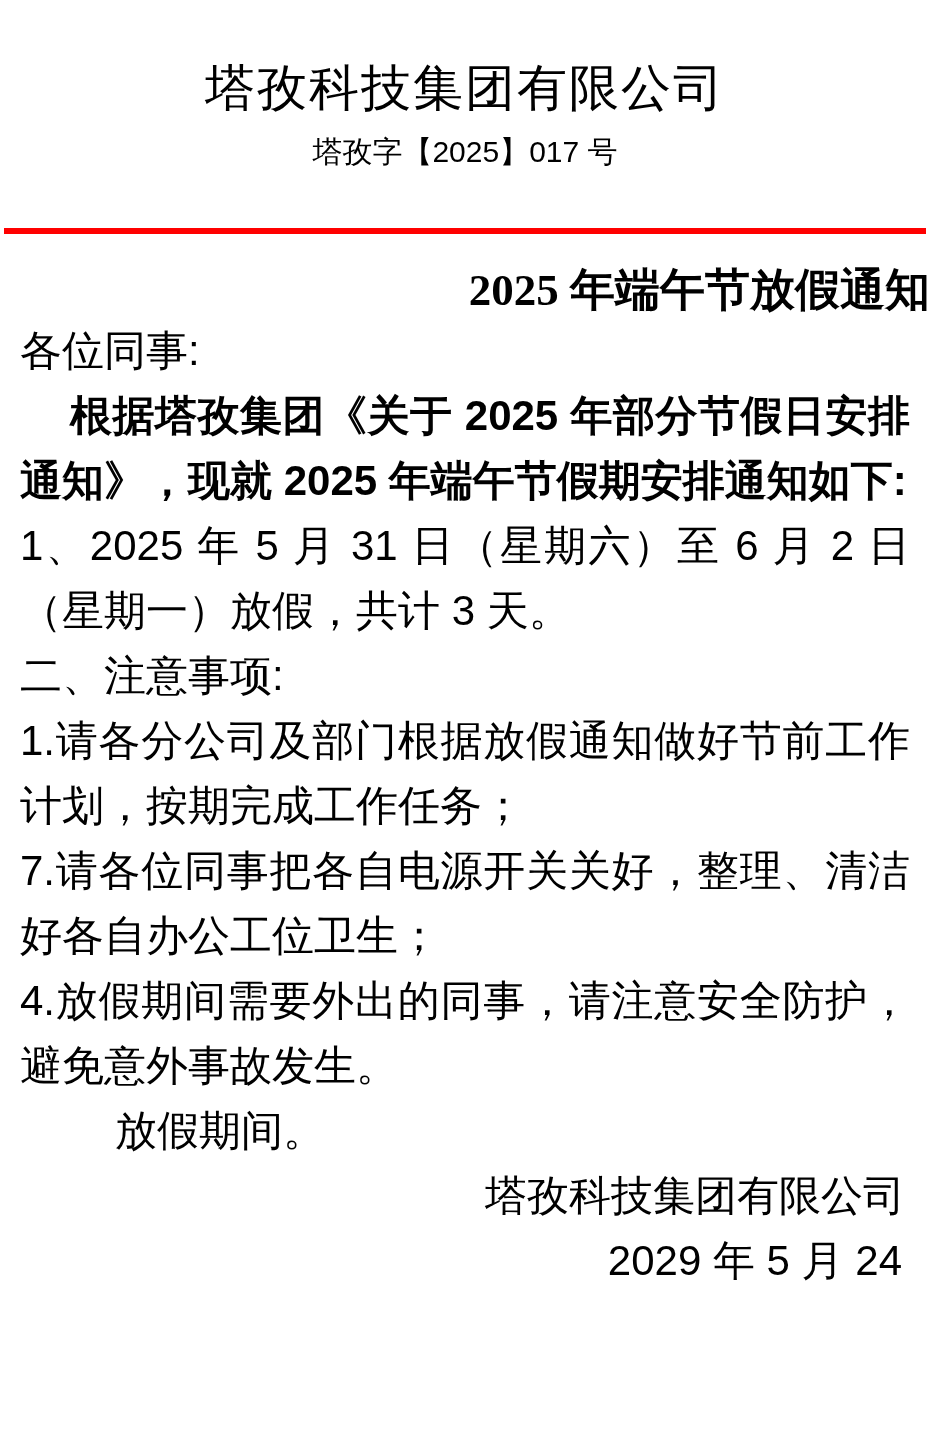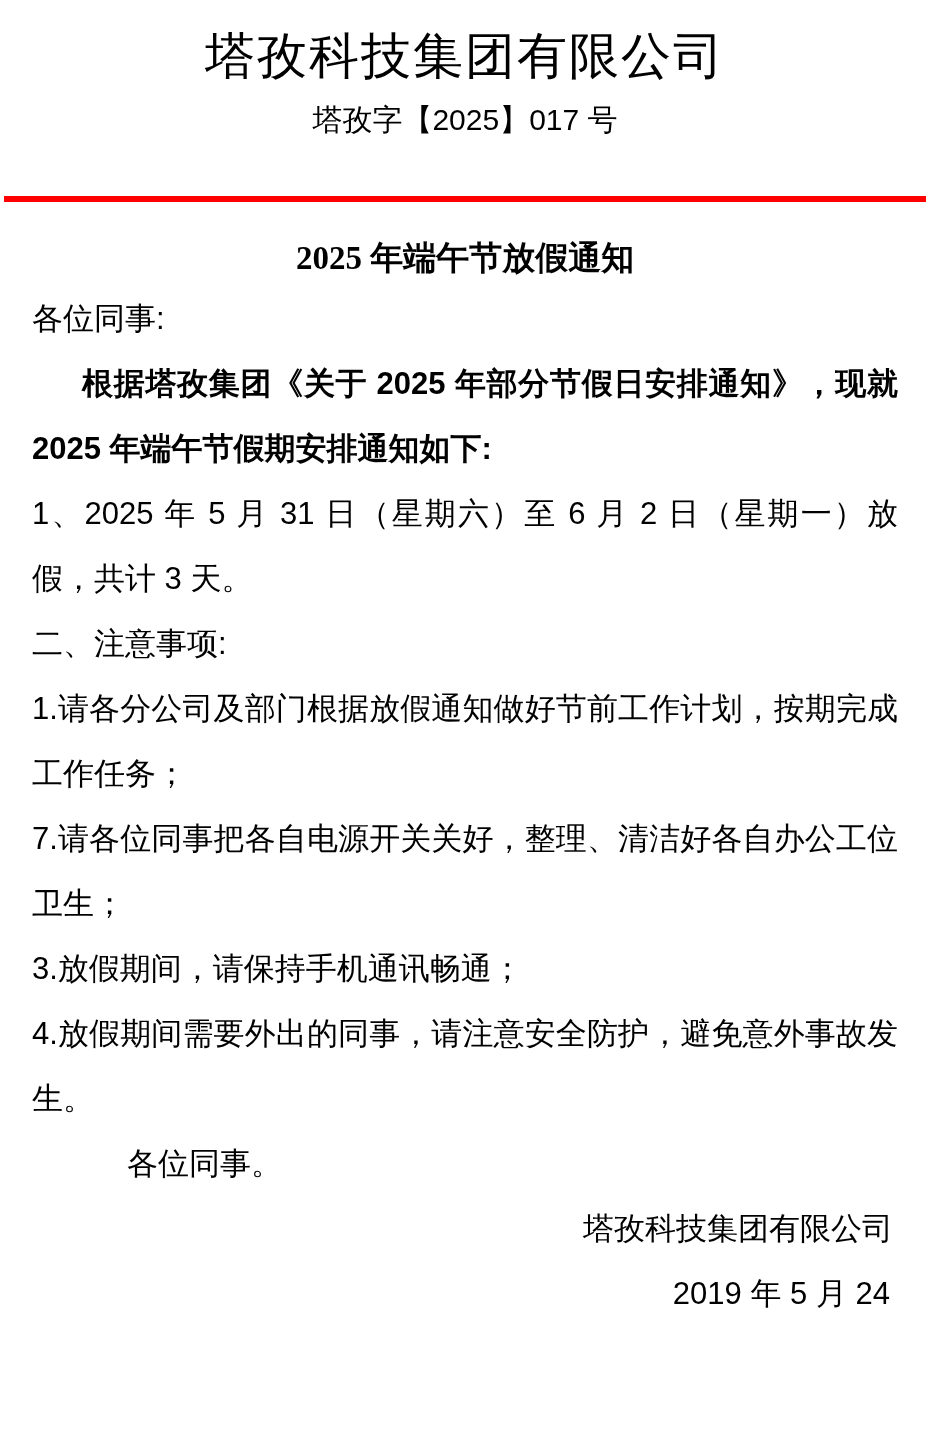--- a/index.html
+++ b/index.html
@@ -9,20 +9,21 @@
     height: 1442px;
     overflow: hidden;
     font-family: "Liberation Sans", "DejaVu Sans", sans-serif;
     color: #000000;
   }
   .page {
     width: 930px;
     height: 1092px;
     background: #ffffff;
     position: relative;
+    margin-top: 32px;
   }
   .doc-header { text-align: center; }
   .company-name {
     padding-top: 26px;
     font-family: "Liberation Serif", "DejaVu Serif", serif;
     font-size: 50px;
     font-weight: 400;
     line-height: 60px;
     letter-spacing: 2px;
     white-space: nowrap;
@@ -34,31 +35,31 @@
     line-height: 36px;
     white-space: nowrap;
   }
   .red-divider {
     margin: 58px 4px 0 4px;
     height: 6px;
     background: #ff0000;
   }
   .notice-title {
     margin-top: 36px;
-    text-align: center;
+    text-align: right;
     font-family: "Liberation Serif", "DejaVu Serif", serif;
-    font-size: 33px;
+    font-size: 45px;
     font-weight: 700;
     line-height: 40px;
     white-space: nowrap;
   }
   .doc-body {
     margin-top: 8px;
-    padding: 0 32px;
-    font-size: 31px;
+    padding: 0 20px;
+    font-size: 42px;
     line-height: 65px;
     text-align: justify;
   }
   .doc-body p { margin: 0; }
   .salutation { margin-top: 16px; }
   .intro { text-indent: 50px; font-weight: bold; }
   .section2-heading { margin-top: 48px; }
   .closing { text-indent: 95px; }
   .sig-company {
     text-align: right;
@@ -94,25 +95,24 @@
 
 
     <p>1、2025 年 5 月 31 日（星期六）至 6 月 2 日（星期一）放假，共计 3 天。</p>
 
     <p class="section2-heading">二、注意事项:</p>
 
     <p>1.请各分公司及部门根据放假通知做好节前工作计划，按期完成工作任务；</p>
 
     <p>7.请各位同事把各自电源开关关好，整理、清洁好各自办公工位卫生；</p>
 
-    <p>3.放假期间，请保持手机通讯畅通；</p>
 
     <p>4.放假期间需要外出的同事，请注意安全防护，避免意外事故发生。</p>
 
-    <p class="closing">各位同事。</p>
+    <p class="closing">放假期间。</p>
 
     <p class="sig-company">塔孜科技集团有限公司</p>
 
-    <p class="sig-date">2019 年 5 月 24</p>
+    <p class="sig-date">2029 年 5 月 24</p>
 
   </div>
 
 </div>
 
 </body></html>

